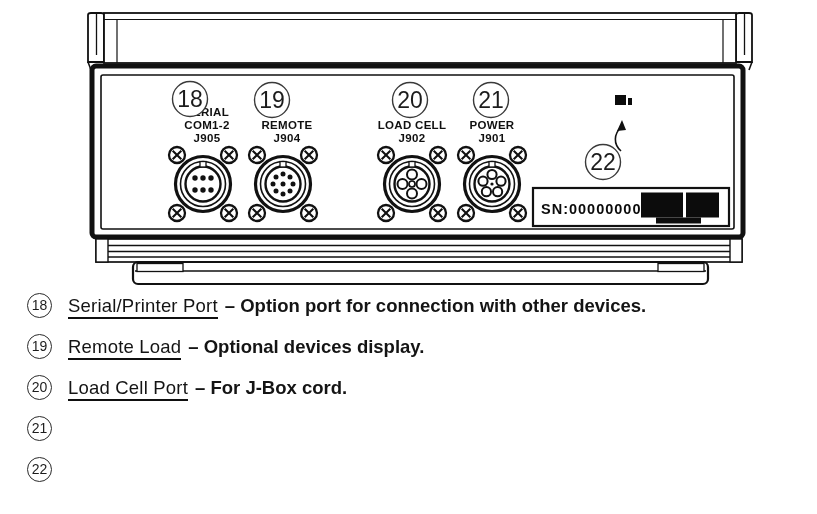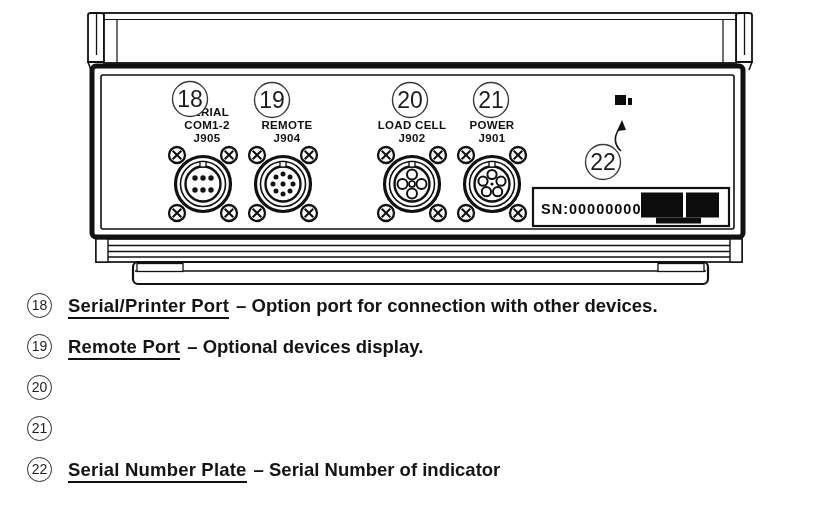--- a/index.html
+++ b/index.html
@@ -8,21 +8,21 @@
   .diagram-wrap{position:absolute;left:0;top:0;width:817px;height:292px;}
   svg text{font-family:"Liberation Sans", sans-serif;}
   .port-label{font-weight:bold;font-size:11.5px;fill:#101010;letter-spacing:.3px;}
   .balloon-num{font-size:23px;fill:#1c1c1c;}
   .sn-text{font-weight:bold;font-size:14.5px;fill:#0a0a0a;letter-spacing:1px;}
   .legend{position:absolute;left:0;top:293px;width:817px;}
   .legend-row{display:flex;align-items:flex-start;margin:0 0 16px 27px;font-size:18.5px;line-height:25px;color:#141414;}
   .cnum{flex:none;display:inline-flex;align-items:center;justify-content:center;
         width:23px;height:23px;margin-right:16px;margin-top:0;
         border:1.6px solid #2b2b2b;border-radius:50%;font-size:14px;color:#1d1d1d;}
-  .pname{font-weight:bold;border-bottom:2.6px solid #0f0f0f;padding-bottom:1px;letter-spacing:.2px;text-align:right;}
+  .pname{font-weight:normal;border-bottom:2.6px solid #0f0f0f;padding-bottom:1px;letter-spacing:.2px;text-align:right;}
   .pdesc{margin-left:7px;font-weight:bold;}
 </style>
 </head>
 <body>
 
 <div class="page">
 
   <div class="diagram-wrap">
     <svg width="817" height="292" viewBox="0 0 817 292">
       <defs>
@@ -186,27 +186,27 @@
     </svg>
   </div>
 
   <div class="legend">
     <div class="legend-row">
       <span class="cnum">18</span>
       <span><span class="pname">Serial/Printer Port</span><span class="pdesc">– Option port for connection with other devices.</span></span>
     </div>
     <div class="legend-row">
       <span class="cnum">19</span>
-      <span><span class="pname">Remote Port</span><span class="pdesc">– Optional devices display.</span></span>
+      <span><span class="pname">Remote Load</span><span class="pdesc">– Optional devices display.</span></span>
     </div>
     <div class="legend-row">
       <span class="cnum">20</span>
+      <span><span class="pname">Load Cell Port</span><span class="pdesc">– For J-Box cord.</span></span>
     </div>
     <div class="legend-row">
       <span class="cnum">21</span>
     </div>
     <div class="legend-row">
       <span class="cnum">22</span>
-      <span><span class="pname">Serial Number Plate</span><span class="pdesc">– Serial Number of indicator</span></span>
     </div>
   </div>
 
 </div>
 
 </body></html>

